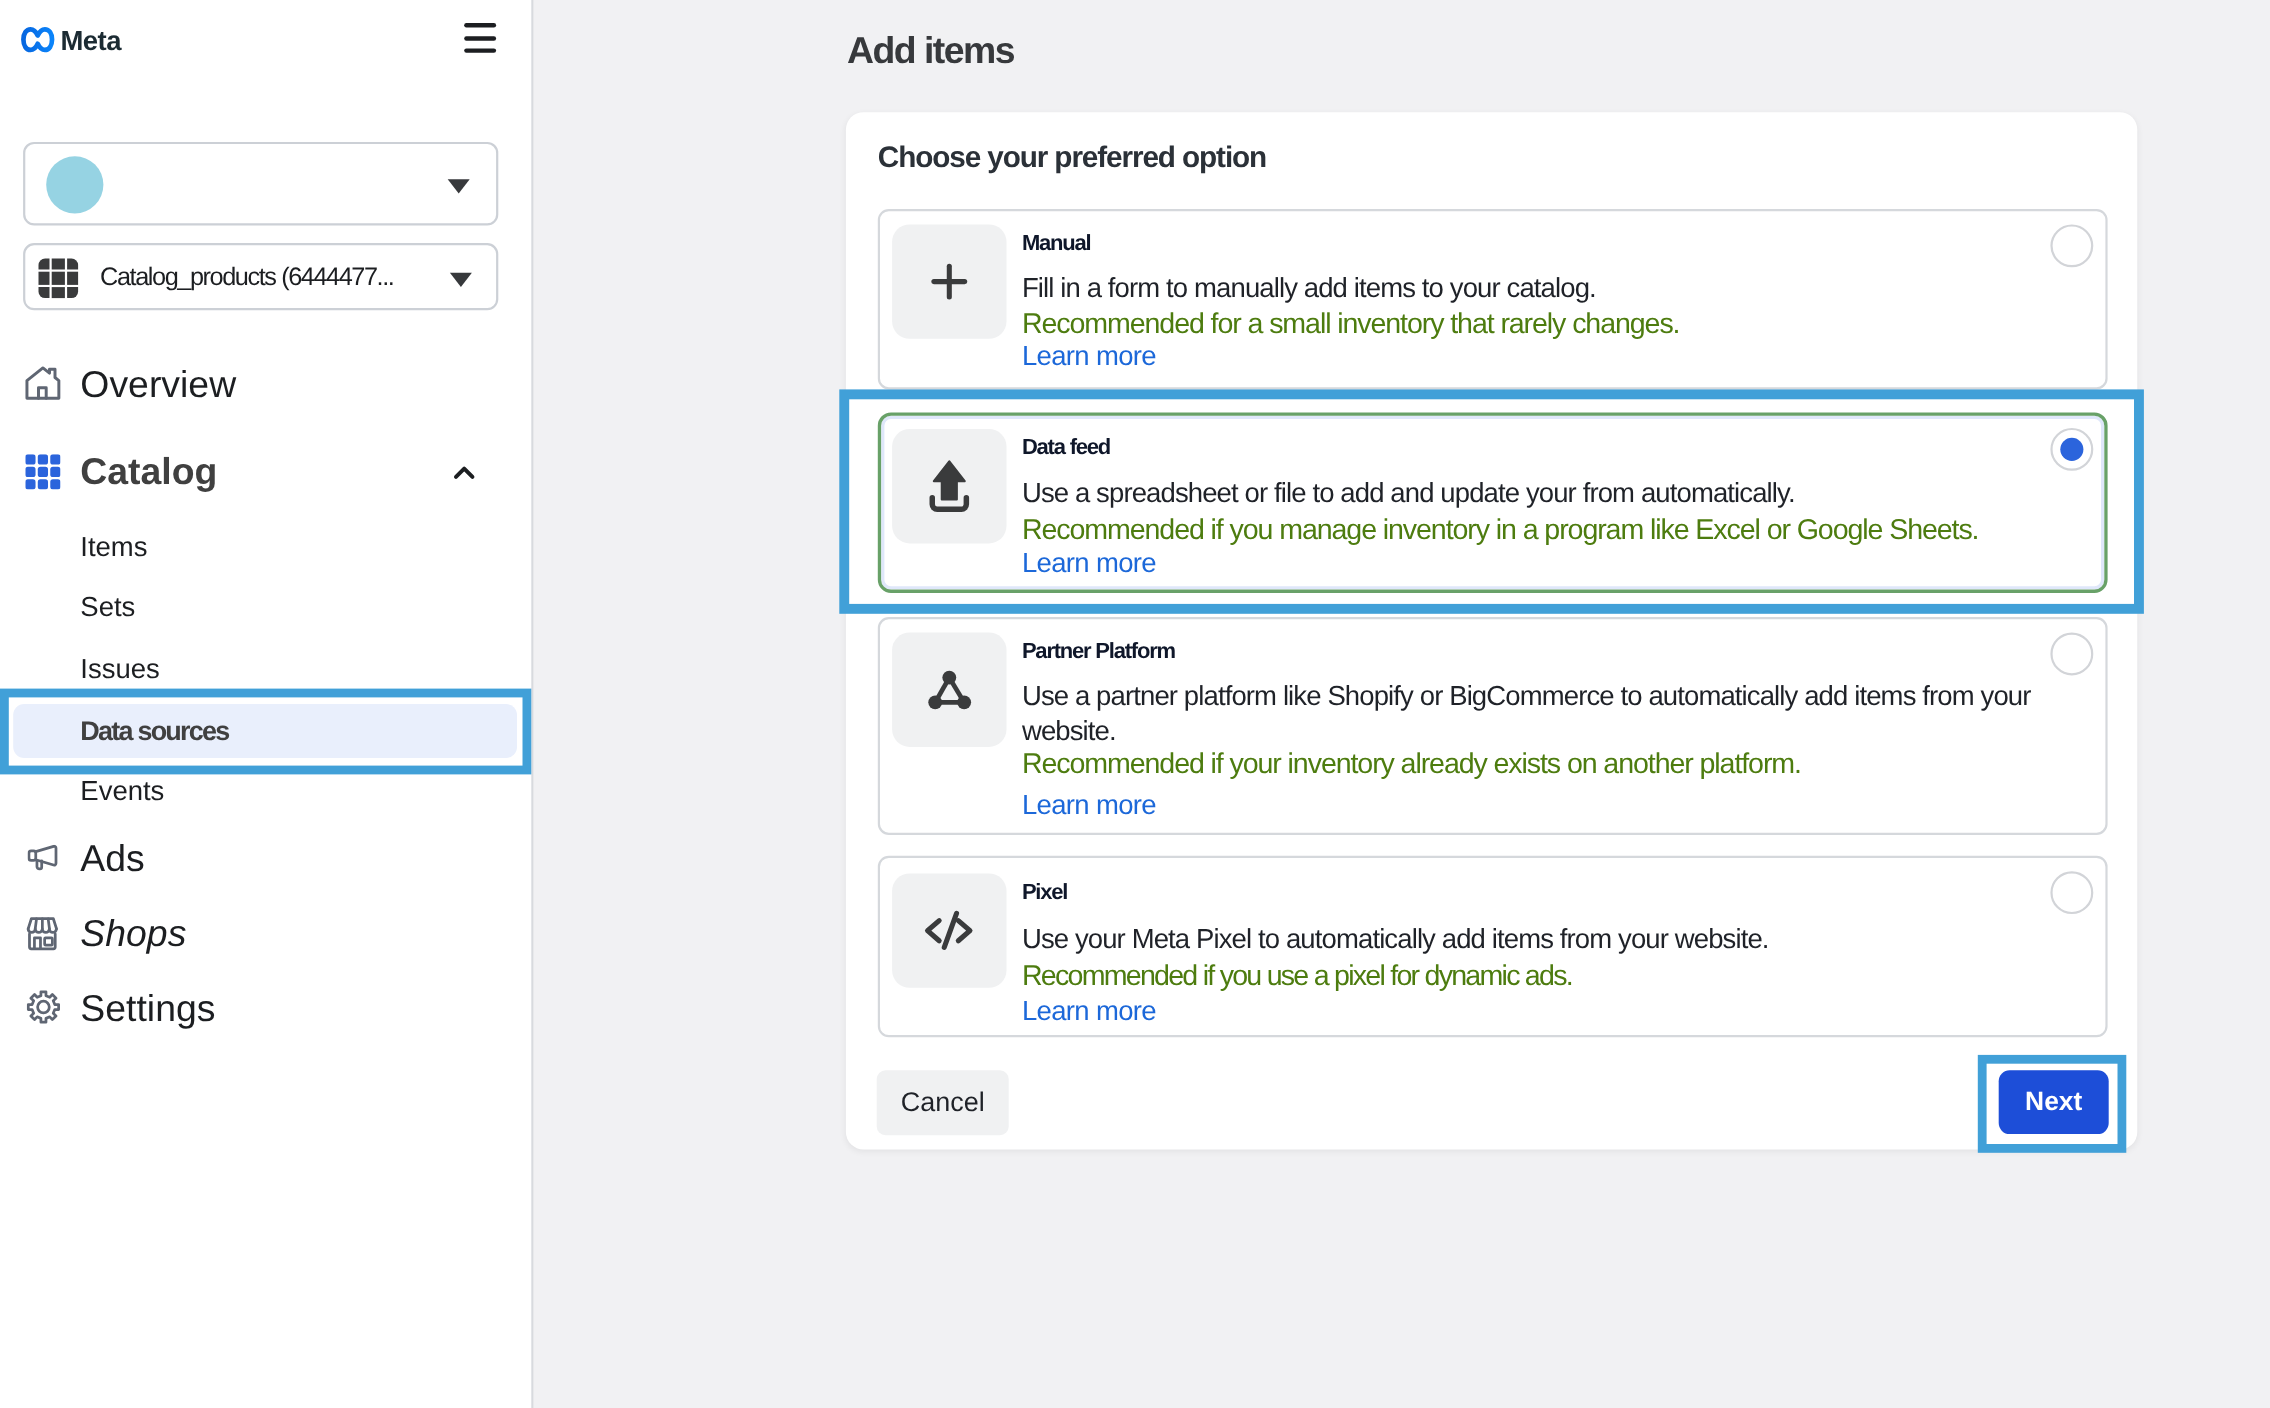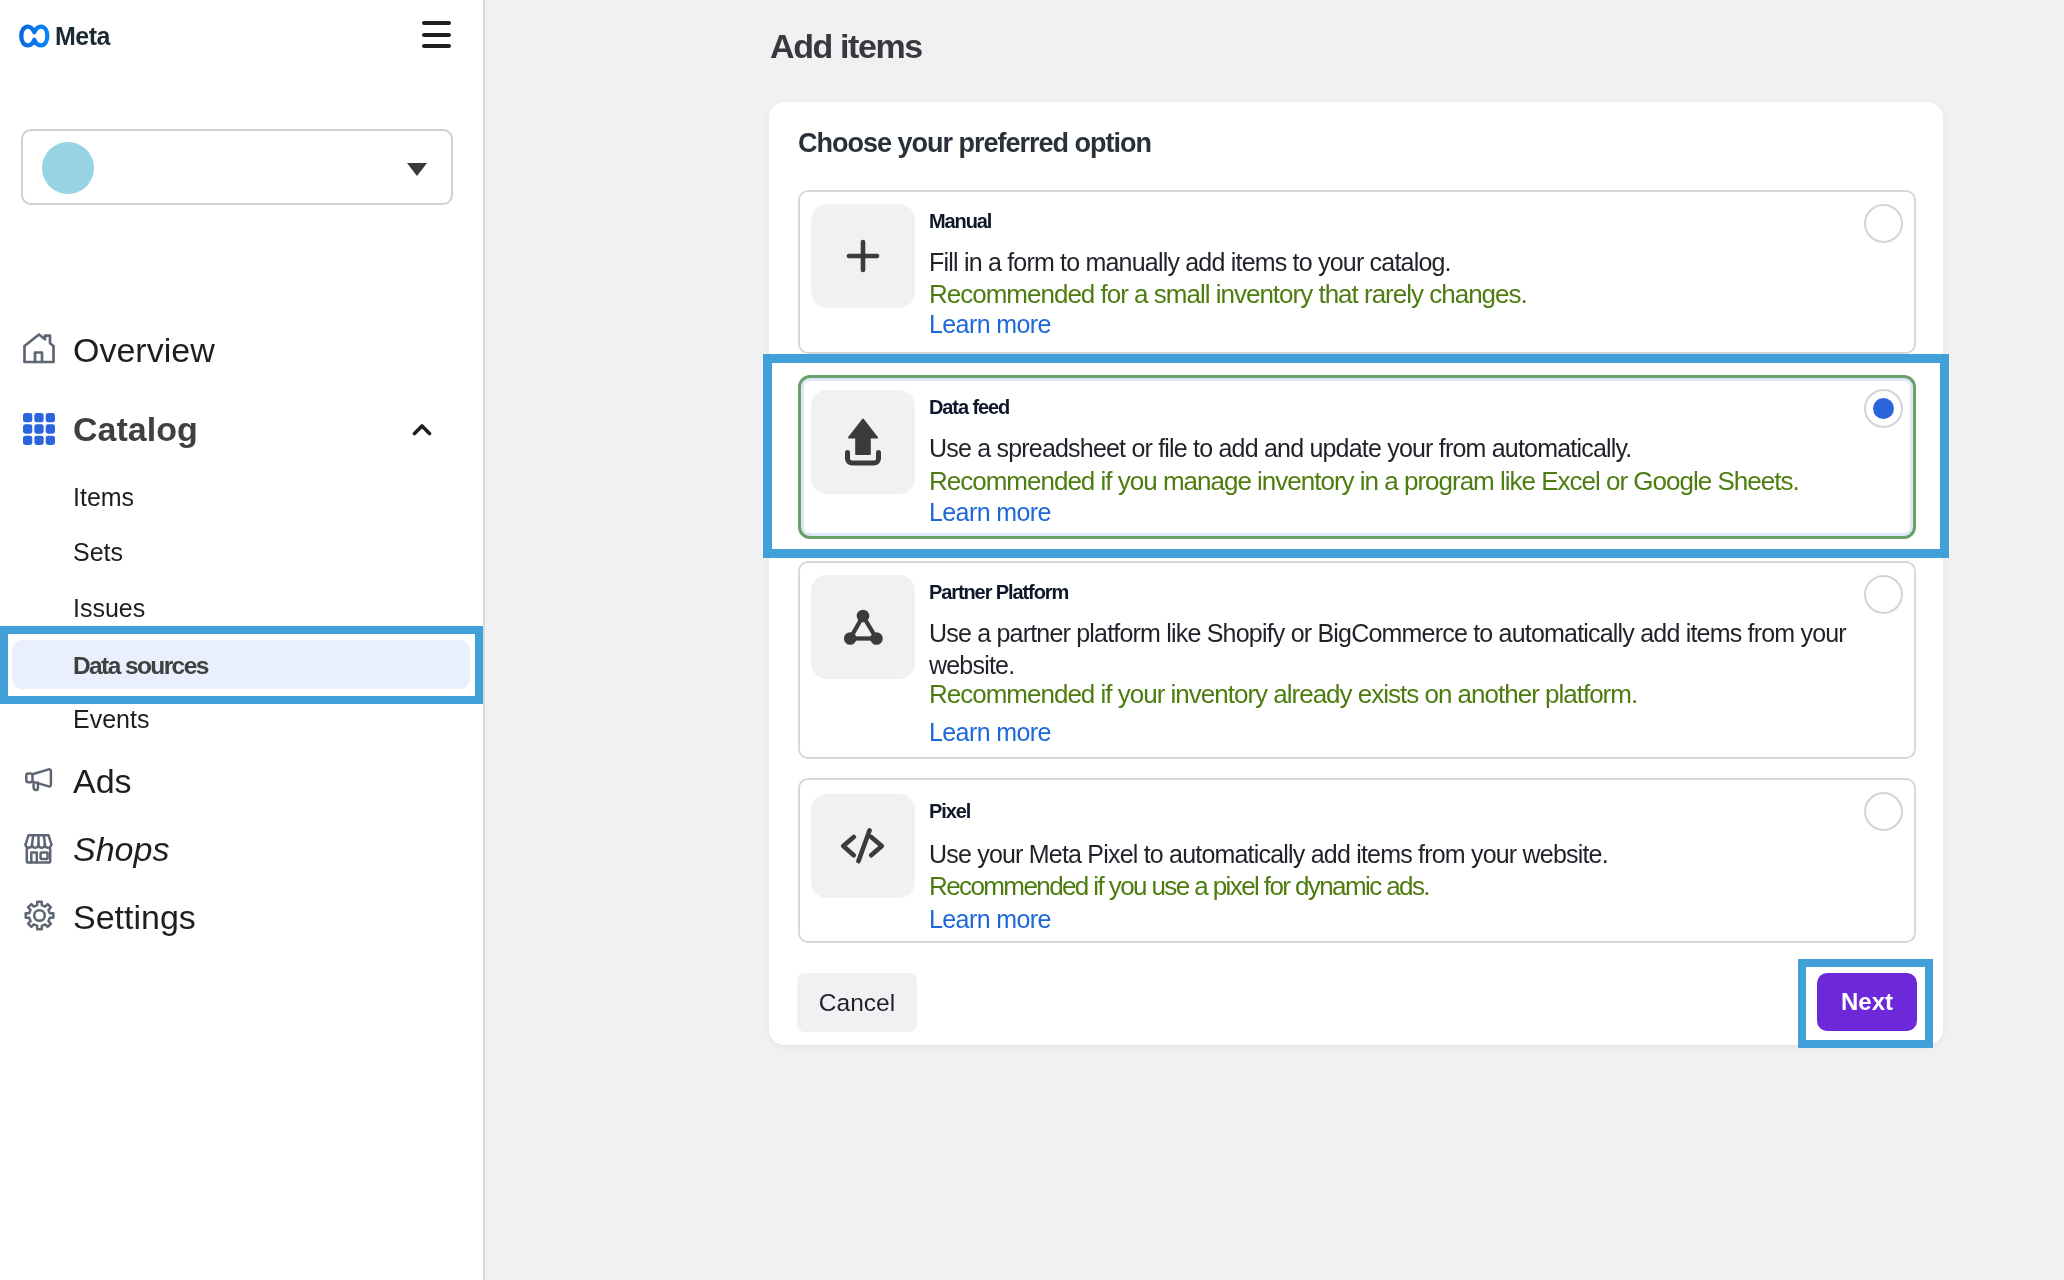--- a/index.html
+++ b/index.html
@@ -35,21 +35,21 @@
   #opt-pixel  { top:778px; height:165px; }
   .isq { position:absolute; left:811px; width:104px; height:104px; border-radius:16px; background:#f0f1f2; }
   .t-title { position:absolute; left:929px; font-size:20px; font-weight:bold; color:#0f172a; line-height:28px; letter-spacing:-1.1px; }
   .t-body  { position:absolute; left:929px; font-size:25px; color:#1f2228; line-height:32px; letter-spacing:-0.8px; }
   .t-rec   { position:absolute; left:929px; font-size:26px; color:#4d7c0f; line-height:22px; letter-spacing:-1px; }
   .t-link  { position:absolute; left:929px; font-size:25px; color:#1c68d9; line-height:25px; letter-spacing:-0.6px; }
   .radio { position:absolute; left:1864px; width:39px; height:39px; border:2px solid #d2d4d8; border-radius:50%; background:#fff; }
   #radio-sel { display:flex; align-items:center; justify-content:center; }
   #radio-sel::after { content:""; width:21px; height:21px; border-radius:50%; background:#2b64dc; }
   #btn-cancel { position:absolute; left:797px; top:973px; width:120px; height:59px; border-radius:8px; background:#f0f1f2; font-size:24.5px; color:#1f2228; display:flex; align-items:center; justify-content:center; }
-  #btn-next { position:absolute; left:1817px; top:973px; width:100px; height:58px; border-radius:10px; background:#6d28d9; font-size:24px; font-weight:bold; color:#fff; display:flex; align-items:center; justify-content:center; }
+  #btn-next { position:absolute; left:1817px; top:973px; width:100px; height:58px; border-radius:10px; background:#1d4ed8; font-size:24px; font-weight:bold; color:#fff; display:flex; align-items:center; justify-content:center; }
 </style>
 </head>
 <body>
 
 <div id="sidebar">
 
   <svg class="abs" style="left:19px; top:23px;" width="140" height="28" viewBox="0 0 140 28">
     <defs>
         <linearGradient id="mg" x1="0" y1="0" x2="1" y2="0">
       <stop offset="0" stop-color="#0767e0"></stop>
@@ -61,20 +61,37 @@
   </svg>
 
   <div class="abs" style="left:422px; top:21px; width:29px; height:4px; border-radius:2px; background:#1c1e21;"></div>
   <div class="abs" style="left:422px; top:32.5px; width:29px; height:4px; border-radius:2px; background:#1c1e21;"></div>
   <div class="abs" style="left:422px; top:44px; width:29px; height:4px; border-radius:2px; background:#1c1e21;"></div>
 
 
   <div class="drop" id="drop1">
     <div id="avatar"></div>
     <div class="caret" style="right:24px; top:32px;"></div>
+  </div>
+  <div class="drop" id="drop2">
+    <svg class="abs" style="left:10px; top:10px;" width="40" height="40" viewBox="0 0 40 40">
+      <g fill="#3a3b3c">
+        <path d="M2 8 a6 6 0 0 1 6-6 h4 v10 H2 Z"></path>
+          <rect x="14" y="2" width="12" height="10"></rect>
+          <path d="M28 2 h4 a6 6 0 0 1 6 6 v4 H28 Z"></path>
+        <rect x="2" y="14" width="10" height="12"></rect>
+          <rect x="14" y="14" width="12" height="12"></rect>
+          <rect x="28" y="14" width="10" height="12"></rect>
+        <path d="M2 28 h10 v10 H8 a6 6 0 0 1 -6-6 Z"></path>
+          <rect x="14" y="28" width="12" height="10"></rect>
+          <path d="M28 28 h10 v4 a6 6 0 0 1 -6 6 h-4 Z"></path>
+      </g>
+    </svg>
+    <div id="drop2-label">Catalog_products (6444477...</div>
+    <div class="caret" style="right:22px; top:25px;"></div>
   </div>
 
   <svg class="abs" style="left:22px; top:332px;" width="34" height="33" viewBox="0 0 34 33">
     <g fill="none" stroke="#5f6673" stroke-width="2.7" stroke-linejoin="round" stroke-linecap="round">
       <path d="M2.5 30 V14 L17 2.5 L23 7.2 V3.6 H28 V11.2 L31.5 14 V30 Z"></path>
       <path d="M13 30 V20.5 H20 V30"></path>
     </g>
   </svg>
   <svg class="abs" style="left:23px; top:413px;" width="32" height="32" viewBox="0 0 32 32">
     <g fill="#2b64dc">

